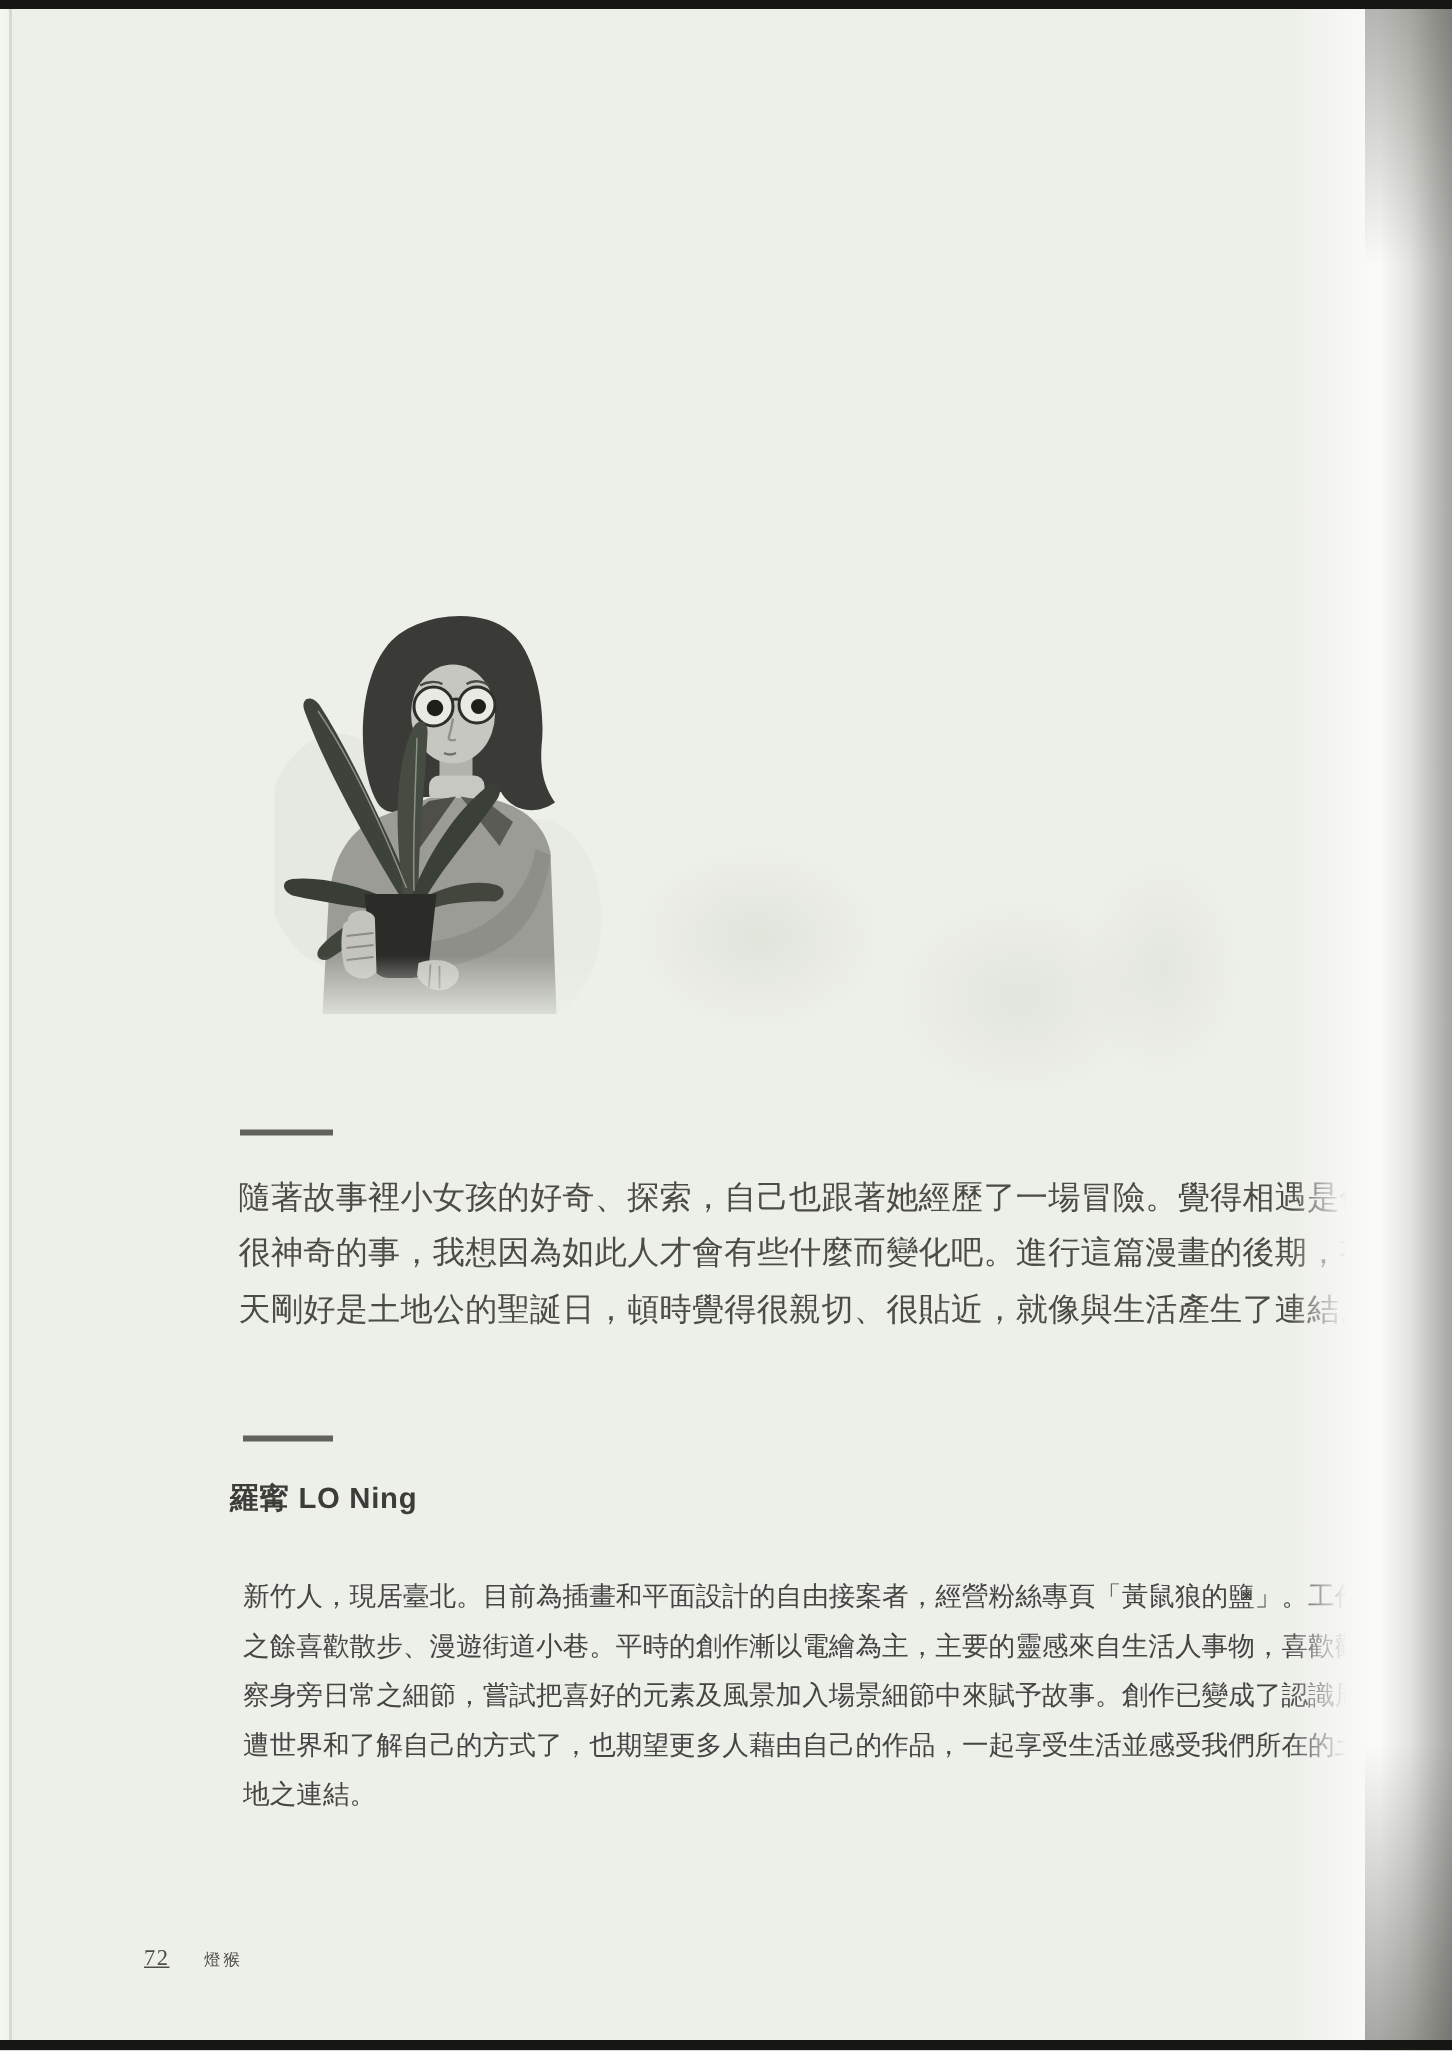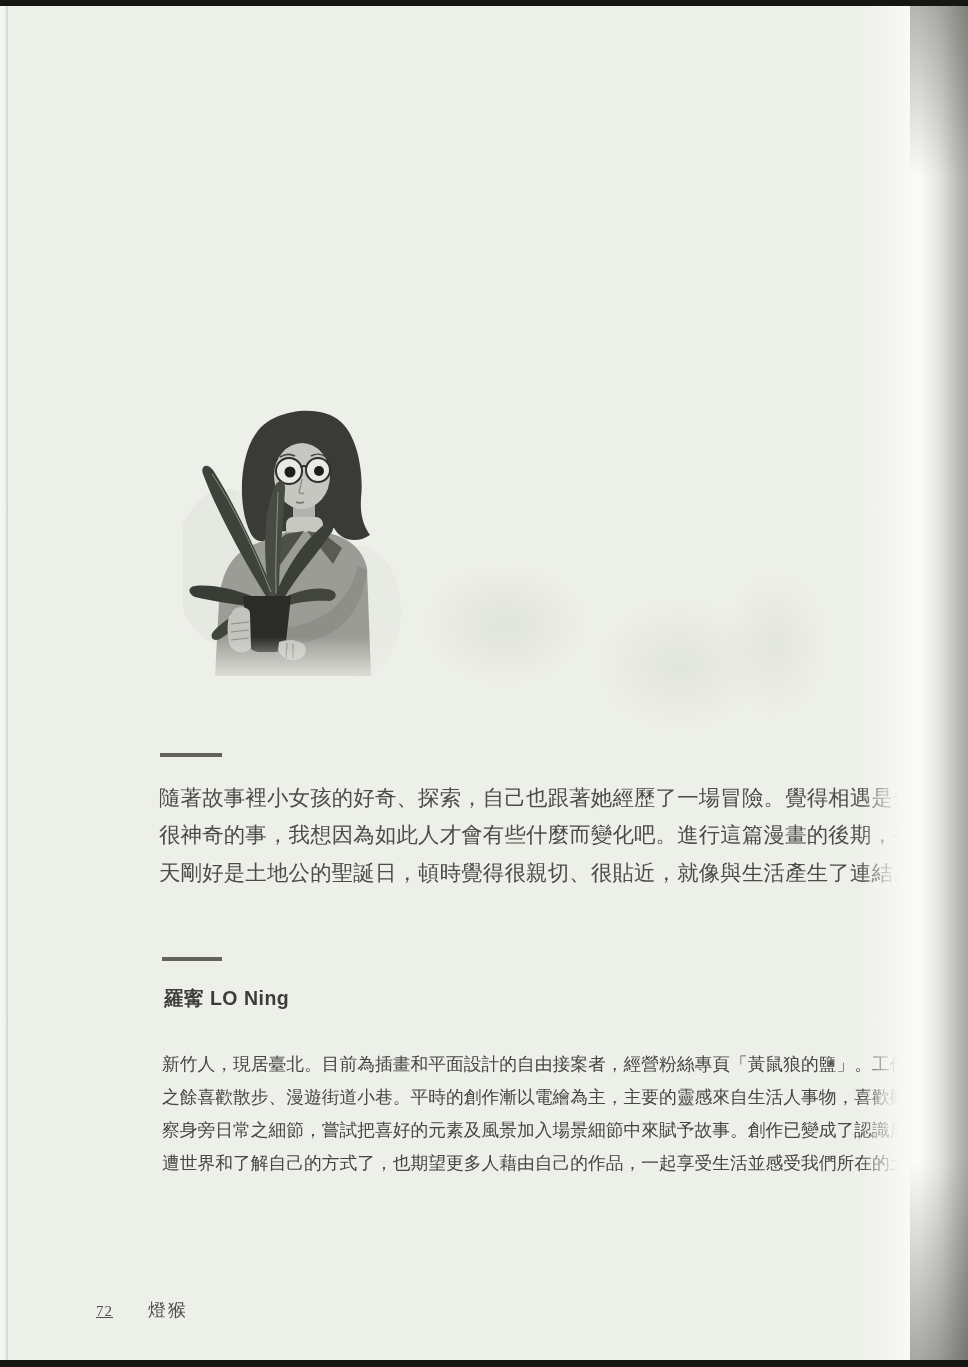--- a/index.html
+++ b/index.html
@@ -48,38 +48,38 @@
   
   .quote {
     position:absolute; left:159px; top:780px;
     font-family:"Liberation Serif","DejaVu Serif",serif;
     font-size:21.4px; line-height:37.4px; color:#4c4c47;
     letter-spacing:0.2px;
   }
   .quote .line { white-space:nowrap; }
   
   .author-name {
-    position:absolute; left:164px; top:985px;
+    position:absolute; left:153px; top:985px;
     font-size:19.5px; font-weight:bold; color:#3c3c39;
     letter-spacing:0.5px; white-space:nowrap;
   }
   
   .bio {
     position:absolute; left:162px; top:1048px;
     font-size:17.75px; line-height:32.9px; color:#454543;
   }
   .bio .line { white-space:nowrap; }
   
   .footer {
     position:absolute; left:96px; top:1298px;
     font-family:"Liberation Serif","DejaVu Serif",serif;
     color:#4e4e49; display:flex; align-items:baseline;
   }
   .footer .pagenum { font-size:15px; letter-spacing:1px;text-decoration:underline; }
-  .footer .booktitle { font-size:18px; margin-left:35px; letter-spacing:2px; }
+  .footer .booktitle { font-size:11px; margin-left:23px; letter-spacing:2px; }
 </style>
 </head>
 <body>
 
 <div class="scan">
 
   <div class="ghost ghost-1"></div>
   <div class="ghost ghost-2"></div>
   <div class="ghost ghost-3"></div>
 
@@ -160,20 +160,21 @@
   </div>
 
   <div class="rule rule-name"></div>
   <div class="author-name">羅寗 LO Ning</div>
 
   <div class="bio">
     <div class="line">新竹人，現居臺北。目前為插畫和平面設計的自由接案者，經營粉絲專頁「黃鼠狼的鹽」。工作</div>
     <div class="line">之餘喜歡散步、漫遊街道小巷。平時的創作漸以電繪為主，主要的靈感來自生活人事物，喜歡觀</div>
     <div class="line">察身旁日常之細節，嘗試把喜好的元素及風景加入場景細節中來賦予故事。創作已變成了認識周</div>
     <div class="line">遭世界和了解自己的方式了，也期望更多人藉由自己的作品，一起享受生活並感受我們所在的土</div>
+    <div class="line">地之連結。</div>
   </div>
 
   <div class="footer">
     <span class="pagenum">72</span>
     <span class="booktitle">燈猴</span>
   </div>
 
   <div class="left-edge"></div>
   <div class="right-edge"></div>
   <div class="right-edge-shade"></div>

